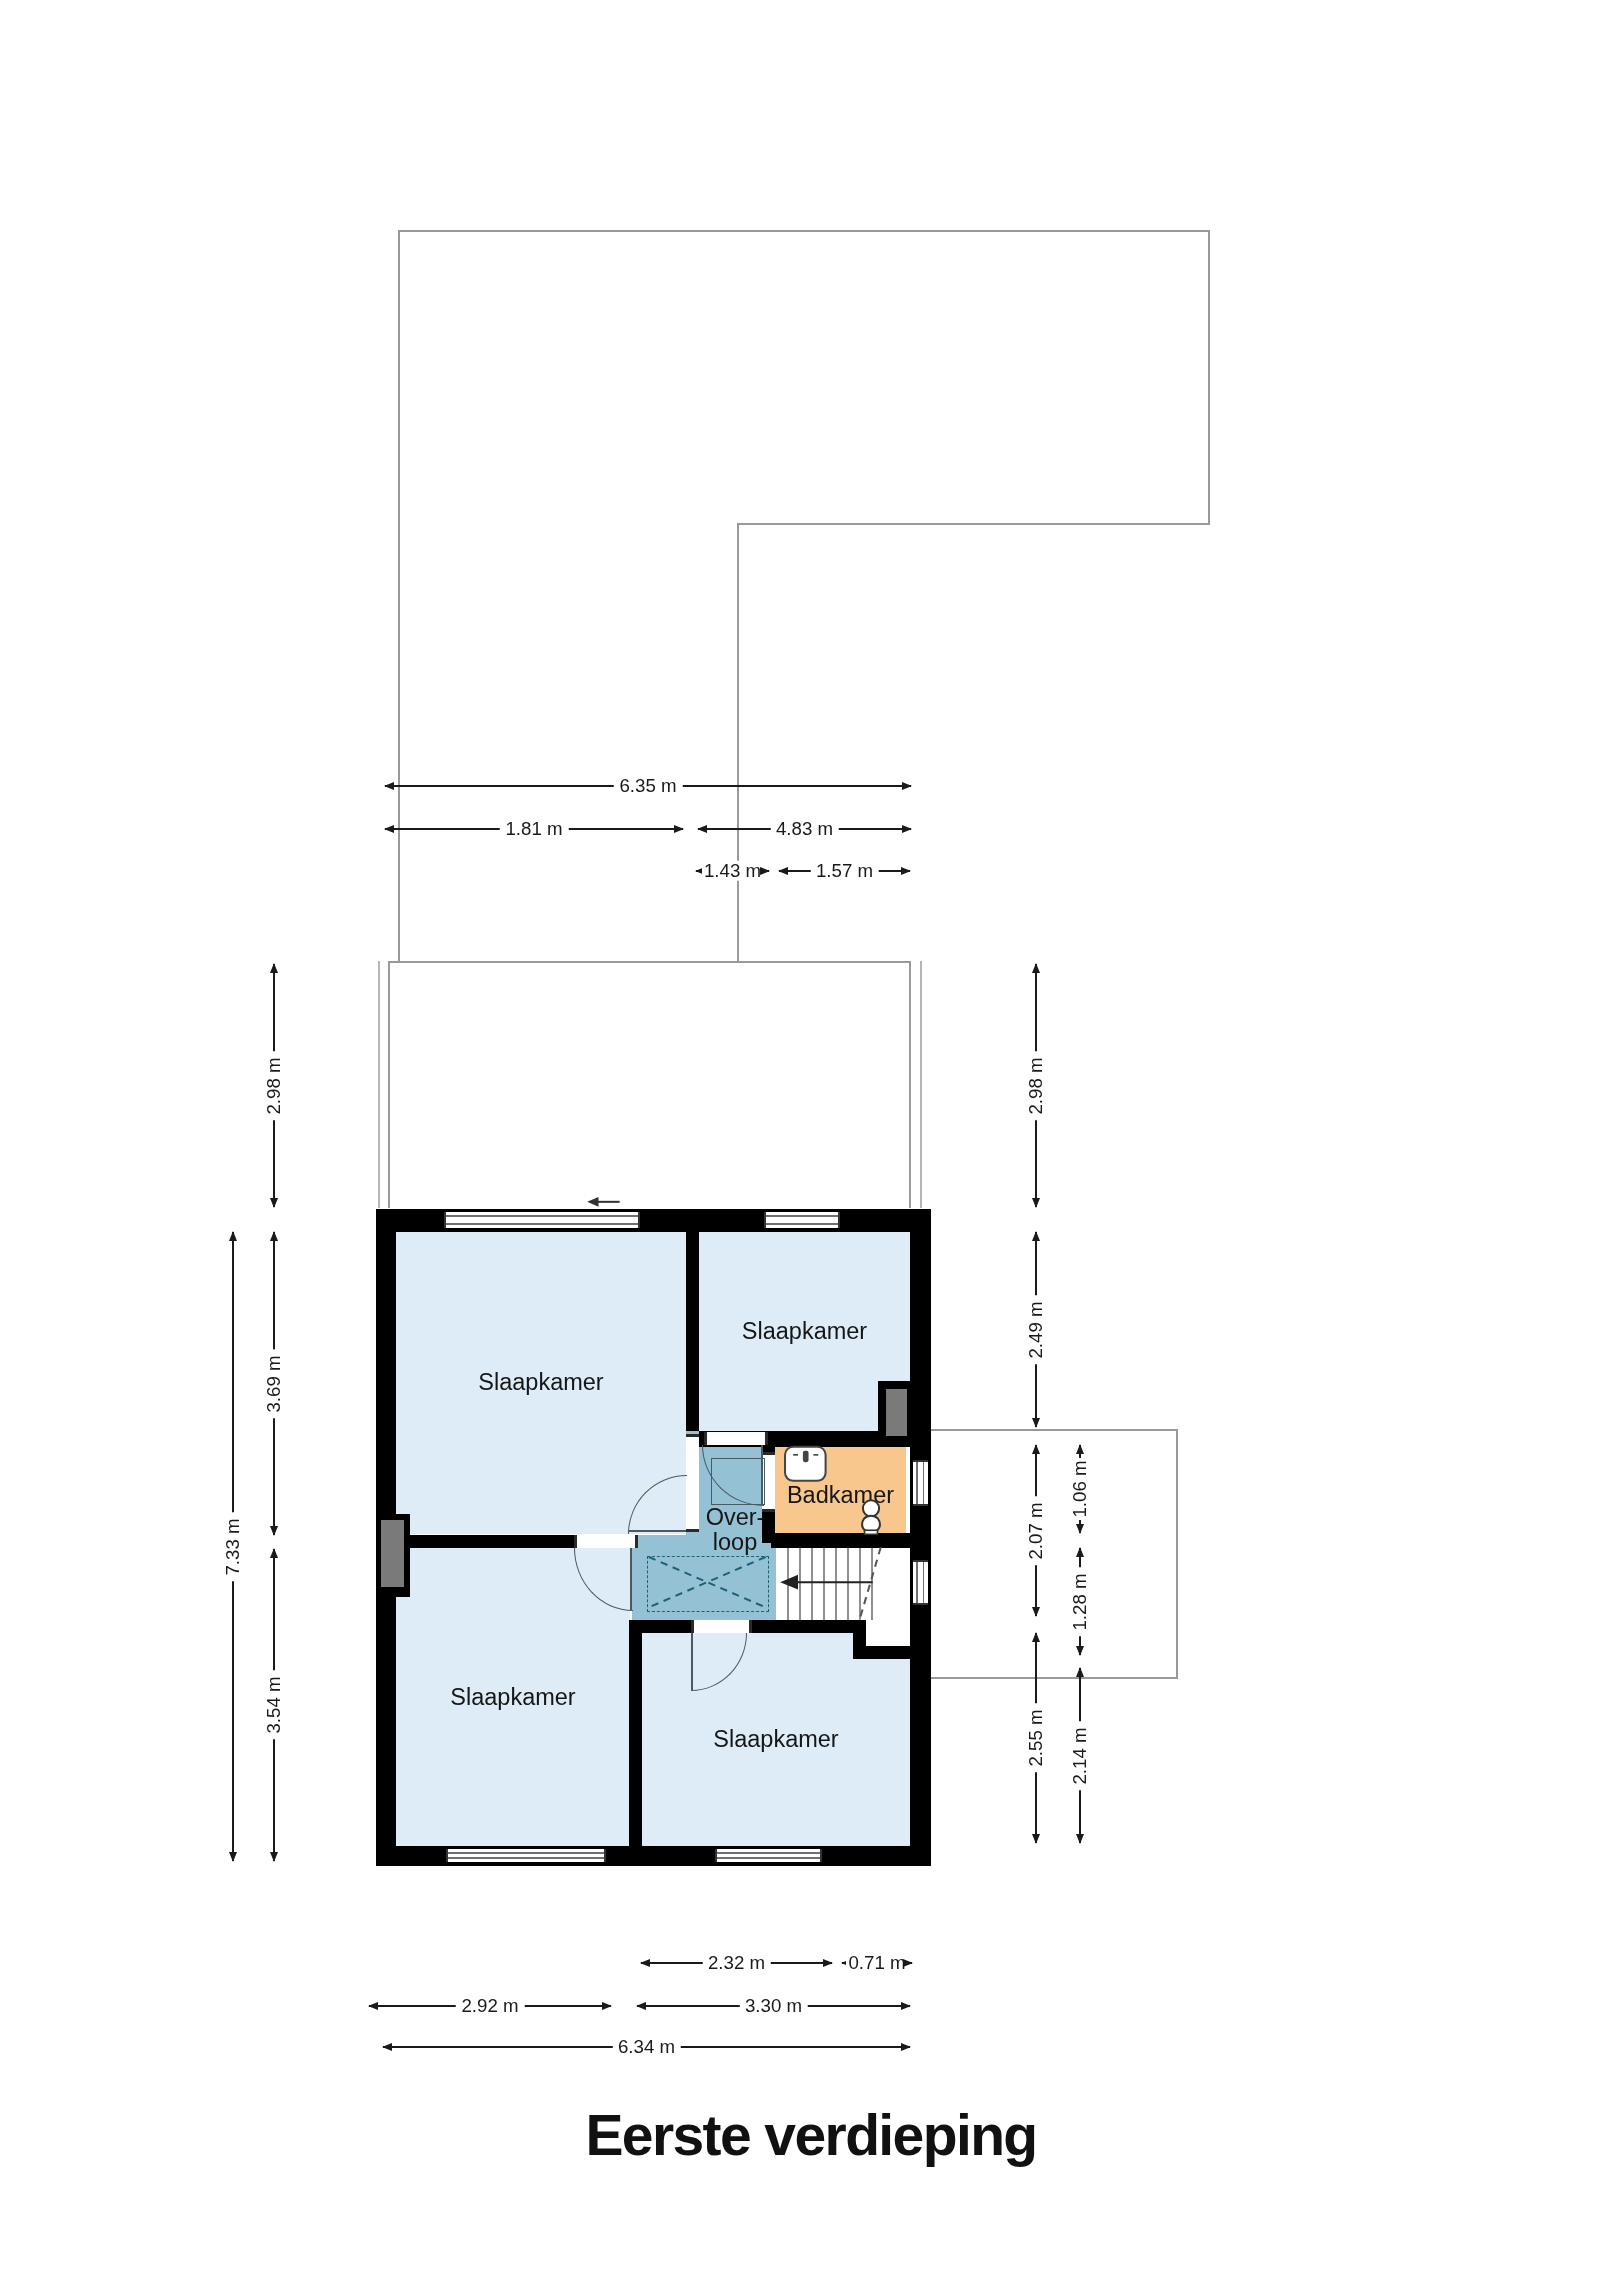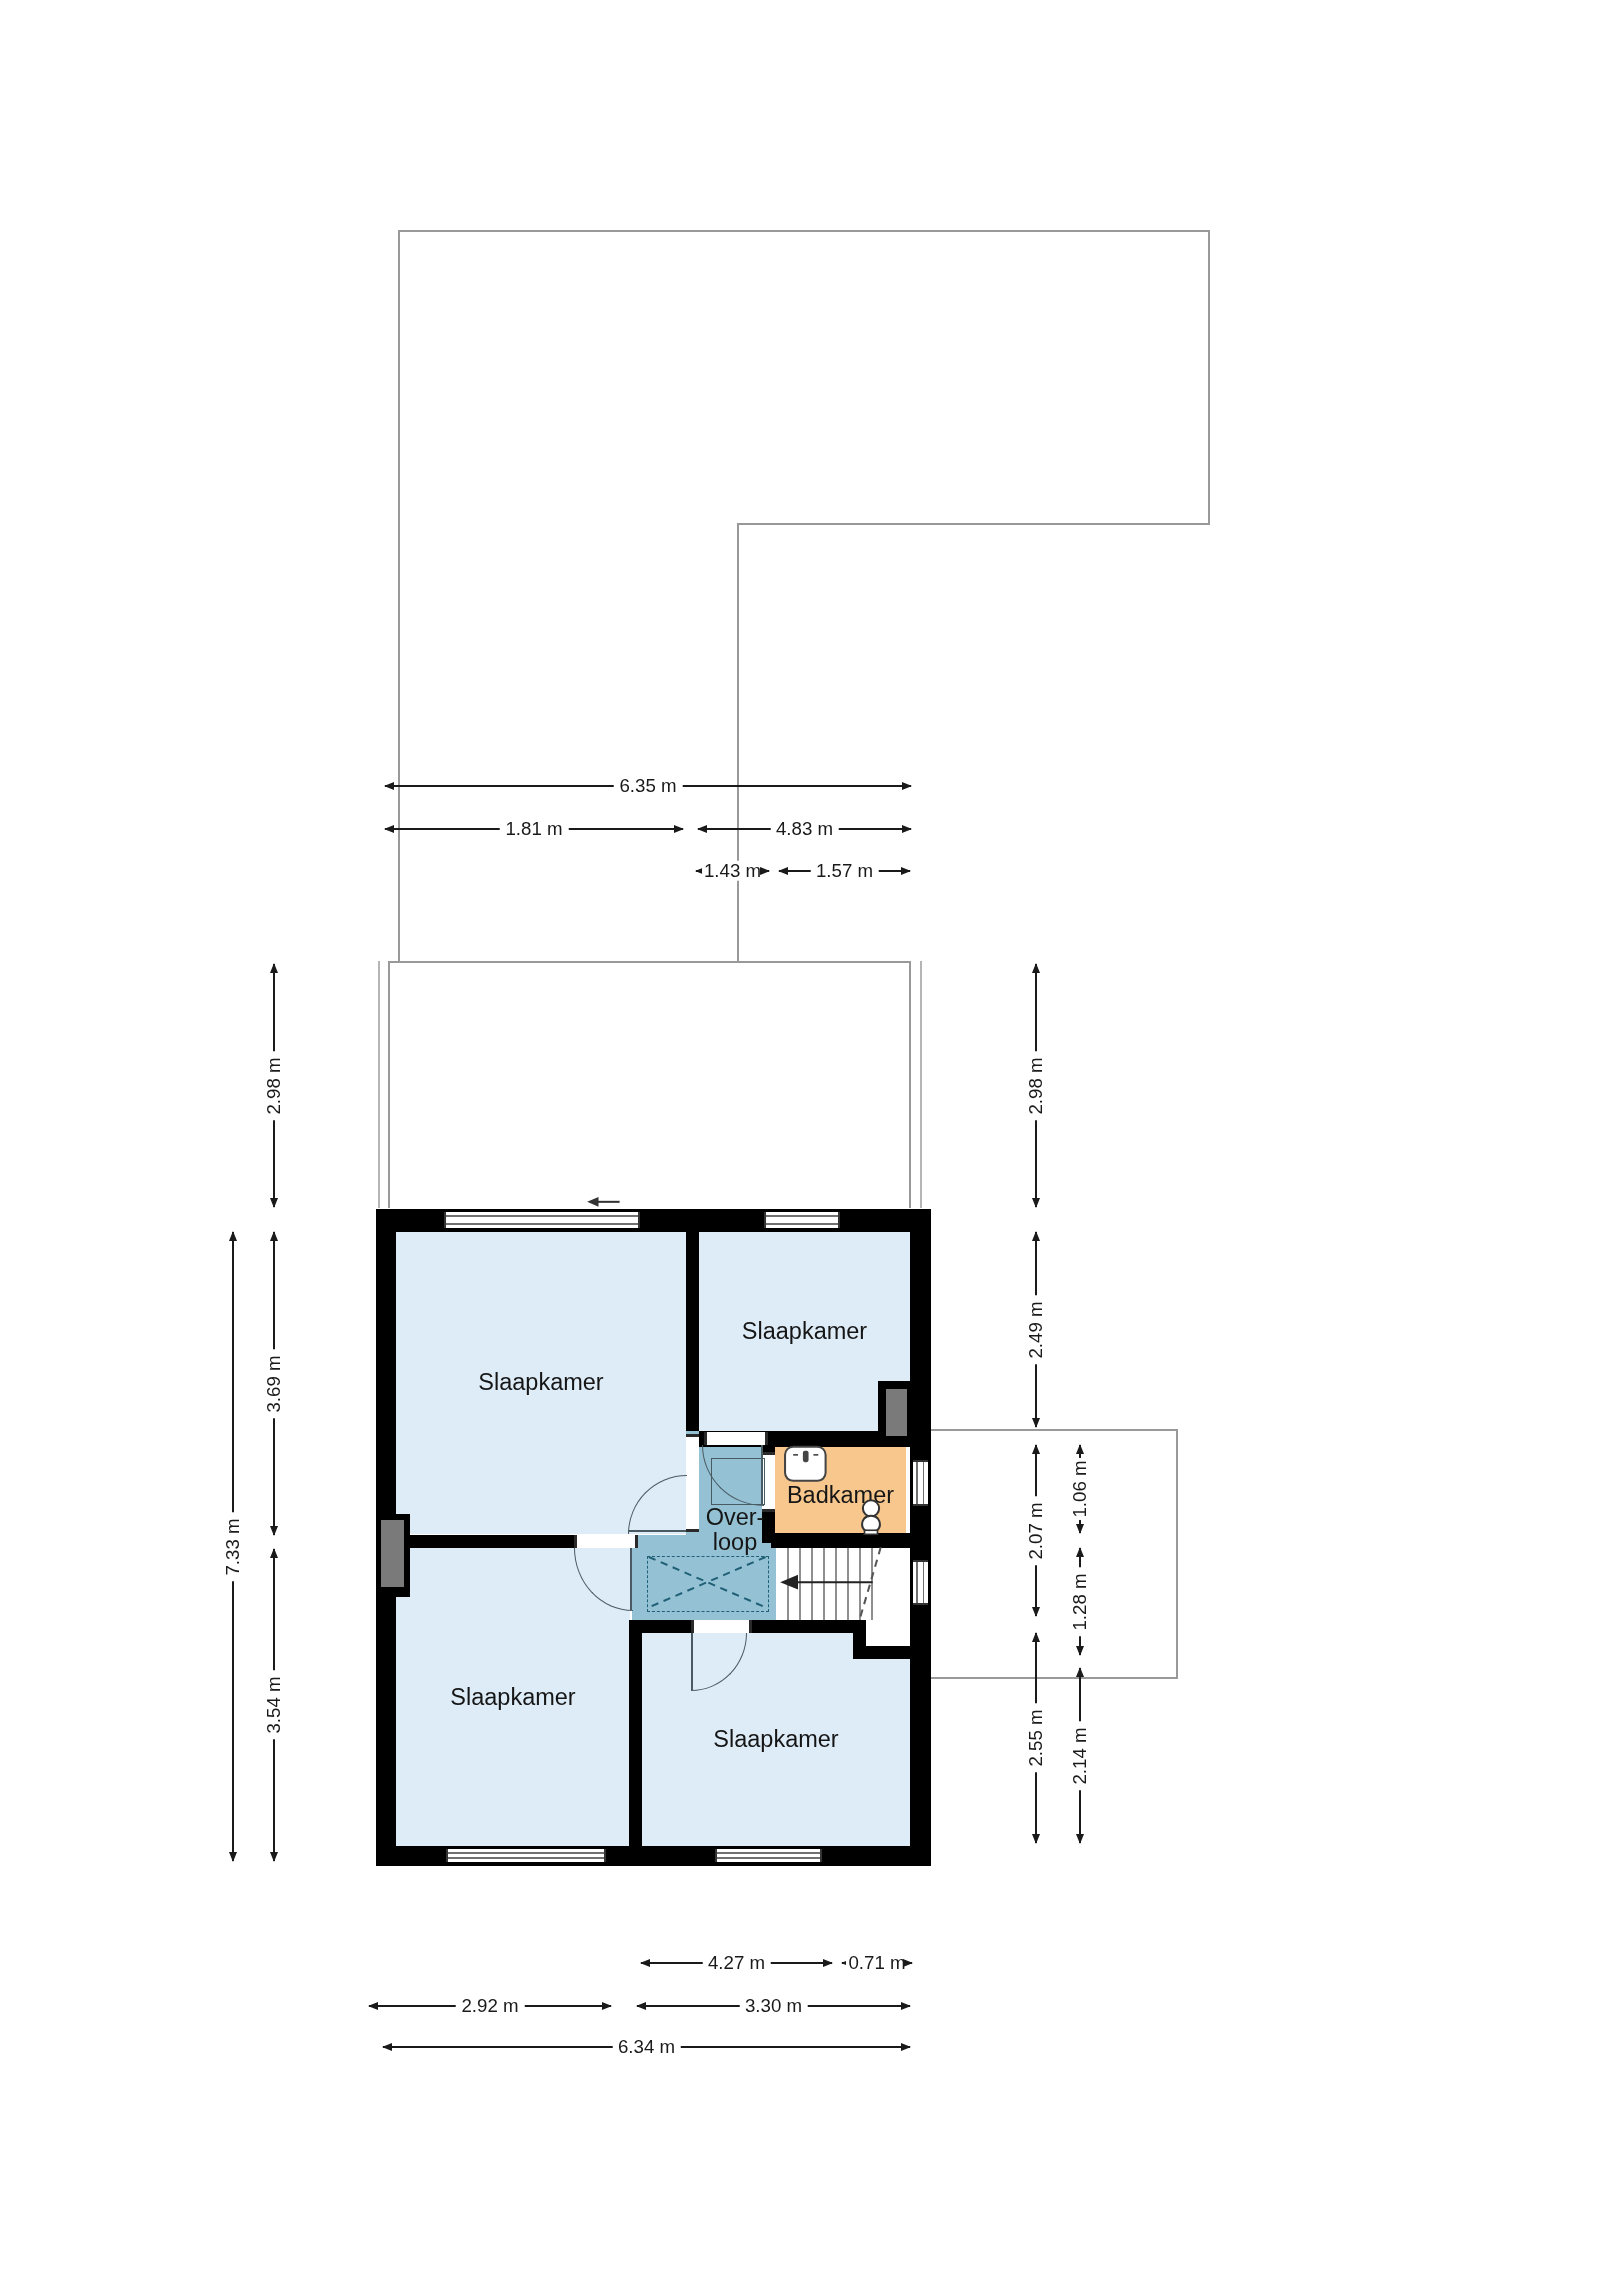--- a/index.html
+++ b/index.html
@@ -224,29 +224,30 @@
       <span class="lbl">1.06 m</span>
     </div>
   <div class="vdim" style="left:1079px;top:1548px;height:107px">
       <span class="lbl">1.28 m</span>
     </div>
   <div class="vdim" style="left:1079px;top:1668px;height:175px">
       <span class="lbl">2.14 m</span>
     </div>
 
   <div class="hdim" style="left:641px;top:1962px;width:191px">
-      <span class="lbl">4.27 m</span>
+      <span class="lbl">2.32 m</span>
     </div>
   <div class="hdim tight" style="left:842px;top:1962px;width:70px">
       <span class="lbl">0.71 m</span>
     </div>
   <div class="hdim" style="left:369px;top:2005px;width:242px">
       <span class="lbl">2.92 m</span>
     </div>
   <div class="hdim" style="left:637px;top:2005px;width:273px">
       <span class="lbl">3.30 m</span>
     </div>
   <div class="hdim" style="left:383px;top:2046px;width:527px">
       <span class="lbl">6.34 m</span>
     </div>
 
+  <div id="title">Eerste verdieping</div>
 </div>
 
 
 </body></html>

